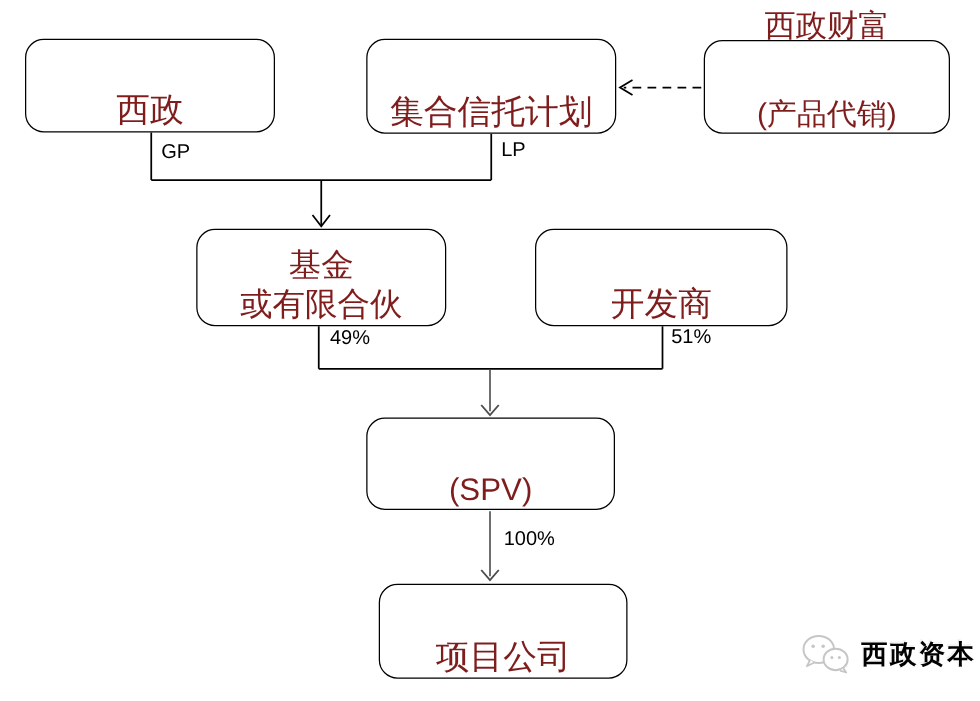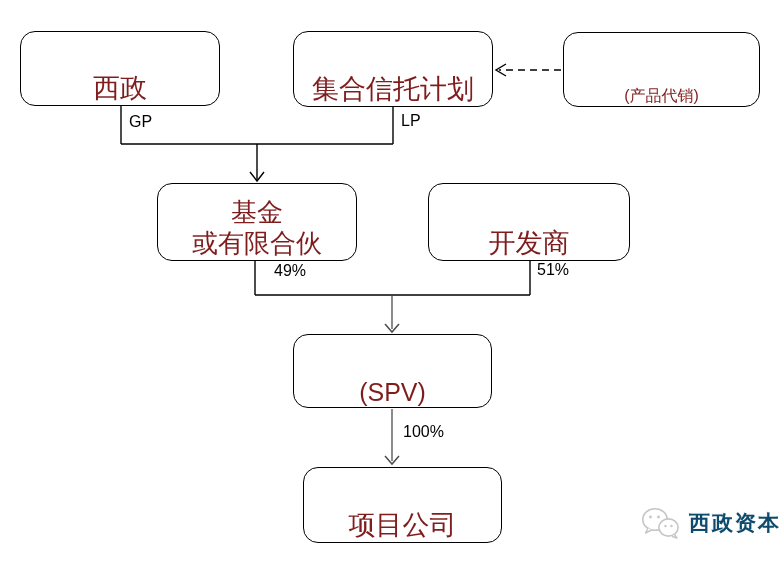--- a/index.html
+++ b/index.html
@@ -48,21 +48,21 @@
     left: 641px;
     top: 506px;
     display: flex;
     align-items: center;
     gap: 9px;
   }
   .watermark-text {
     font-size: 21px;
     font-weight: bold;
     letter-spacing: 2px;
-    color: #0c4a6e;
+    color: #000000;
     text-shadow: 1px 1px 0 #ffffff, -1px -1px 0 #f2f2f2;
   }
 </style>
 </head>
 <body>
 
 <div class="canvas">
 
   <svg class="connector-layer" viewBox="0 0 784 561" xmlns="http://www.w3.org/2000/svg">
 
@@ -93,21 +93,22 @@
 
   <div class="node" style="left:20px; top:31px; width:200px; height:75px;">
     <span class="l1">西政</span>
   </div>
 
   <div class="node" style="left:293px; top:31px; width:200px; height:76px;">
     <span class="l1">集合信托计划</span>
   </div>
 
   <div class="node" style="left:563px; top:32px; width:197px; height:75px;">
-    <span class="l2" style="font-size:16px;">(产品代销)</span>
+    <span class="l1" style="font-size:25px;">西政财富</span>
+    <span class="l2" style="font-size:24px;margin-top:40px;">(产品代销)</span>
   </div>
 
   <div class="node" style="left:157px; top:183px; width:200px; height:78px;">
     <span class="l1" style="font-size:26px;">基金</span>
     <span class="l2" style="font-size:26px;">或有限合伙</span>
   </div>
 
   <div class="node" style="left:428px; top:183px; width:202px; height:78px;">
     <span class="l1">开发商</span>
   </div>
@@ -115,21 +116,21 @@
   <div class="node" style="left:293px; top:334px; width:199px; height:74px;">
     <span class="l2">(SPV)</span>
   </div>
 
   <div class="node" style="left:303px; top:467px; width:199px; height:76px;">
     <span class="l1">项目公司</span>
   </div>
 
   <div class="edge-label" style="left:129px; top:113px;">GP</div>
   <div class="edge-label" style="left:401px; top:112px;">LP</div>
-  <div class="edge-label" style="left:264px; top:262px;margin-left:10px;">49%</div>
+  <div class="edge-label" style="left:264px; top:262px;">49%</div>
   <div class="edge-label" style="left:537px; top:261px;text-align:center;">51%</div>
   <div class="edge-label" style="left:403px; top:423px;text-align:right;">100%</div>
 
   <div class="watermark">
     <svg width="39" height="34" viewBox="0 0 39 34">
       <ellipse cx="14" cy="13.5" rx="12.2" ry="10.8" fill="#ffffff" stroke="#c6c6c6" stroke-width="1.6"></ellipse>
       <path d="M7,22 L4.5,27 L10.5,24" fill="#ffffff" stroke="#c6c6c6" stroke-width="1.4" stroke-linejoin="round"></path>
       <circle cx="9.5" cy="11" r="1.4" fill="#c6c6c6"></circle>
       <circle cx="17.5" cy="11" r="1.4" fill="#c6c6c6"></circle>
       <ellipse cx="27.5" cy="21.5" rx="9.6" ry="8.6" fill="#ffffff" stroke="#c6c6c6" stroke-width="1.6"></ellipse>

